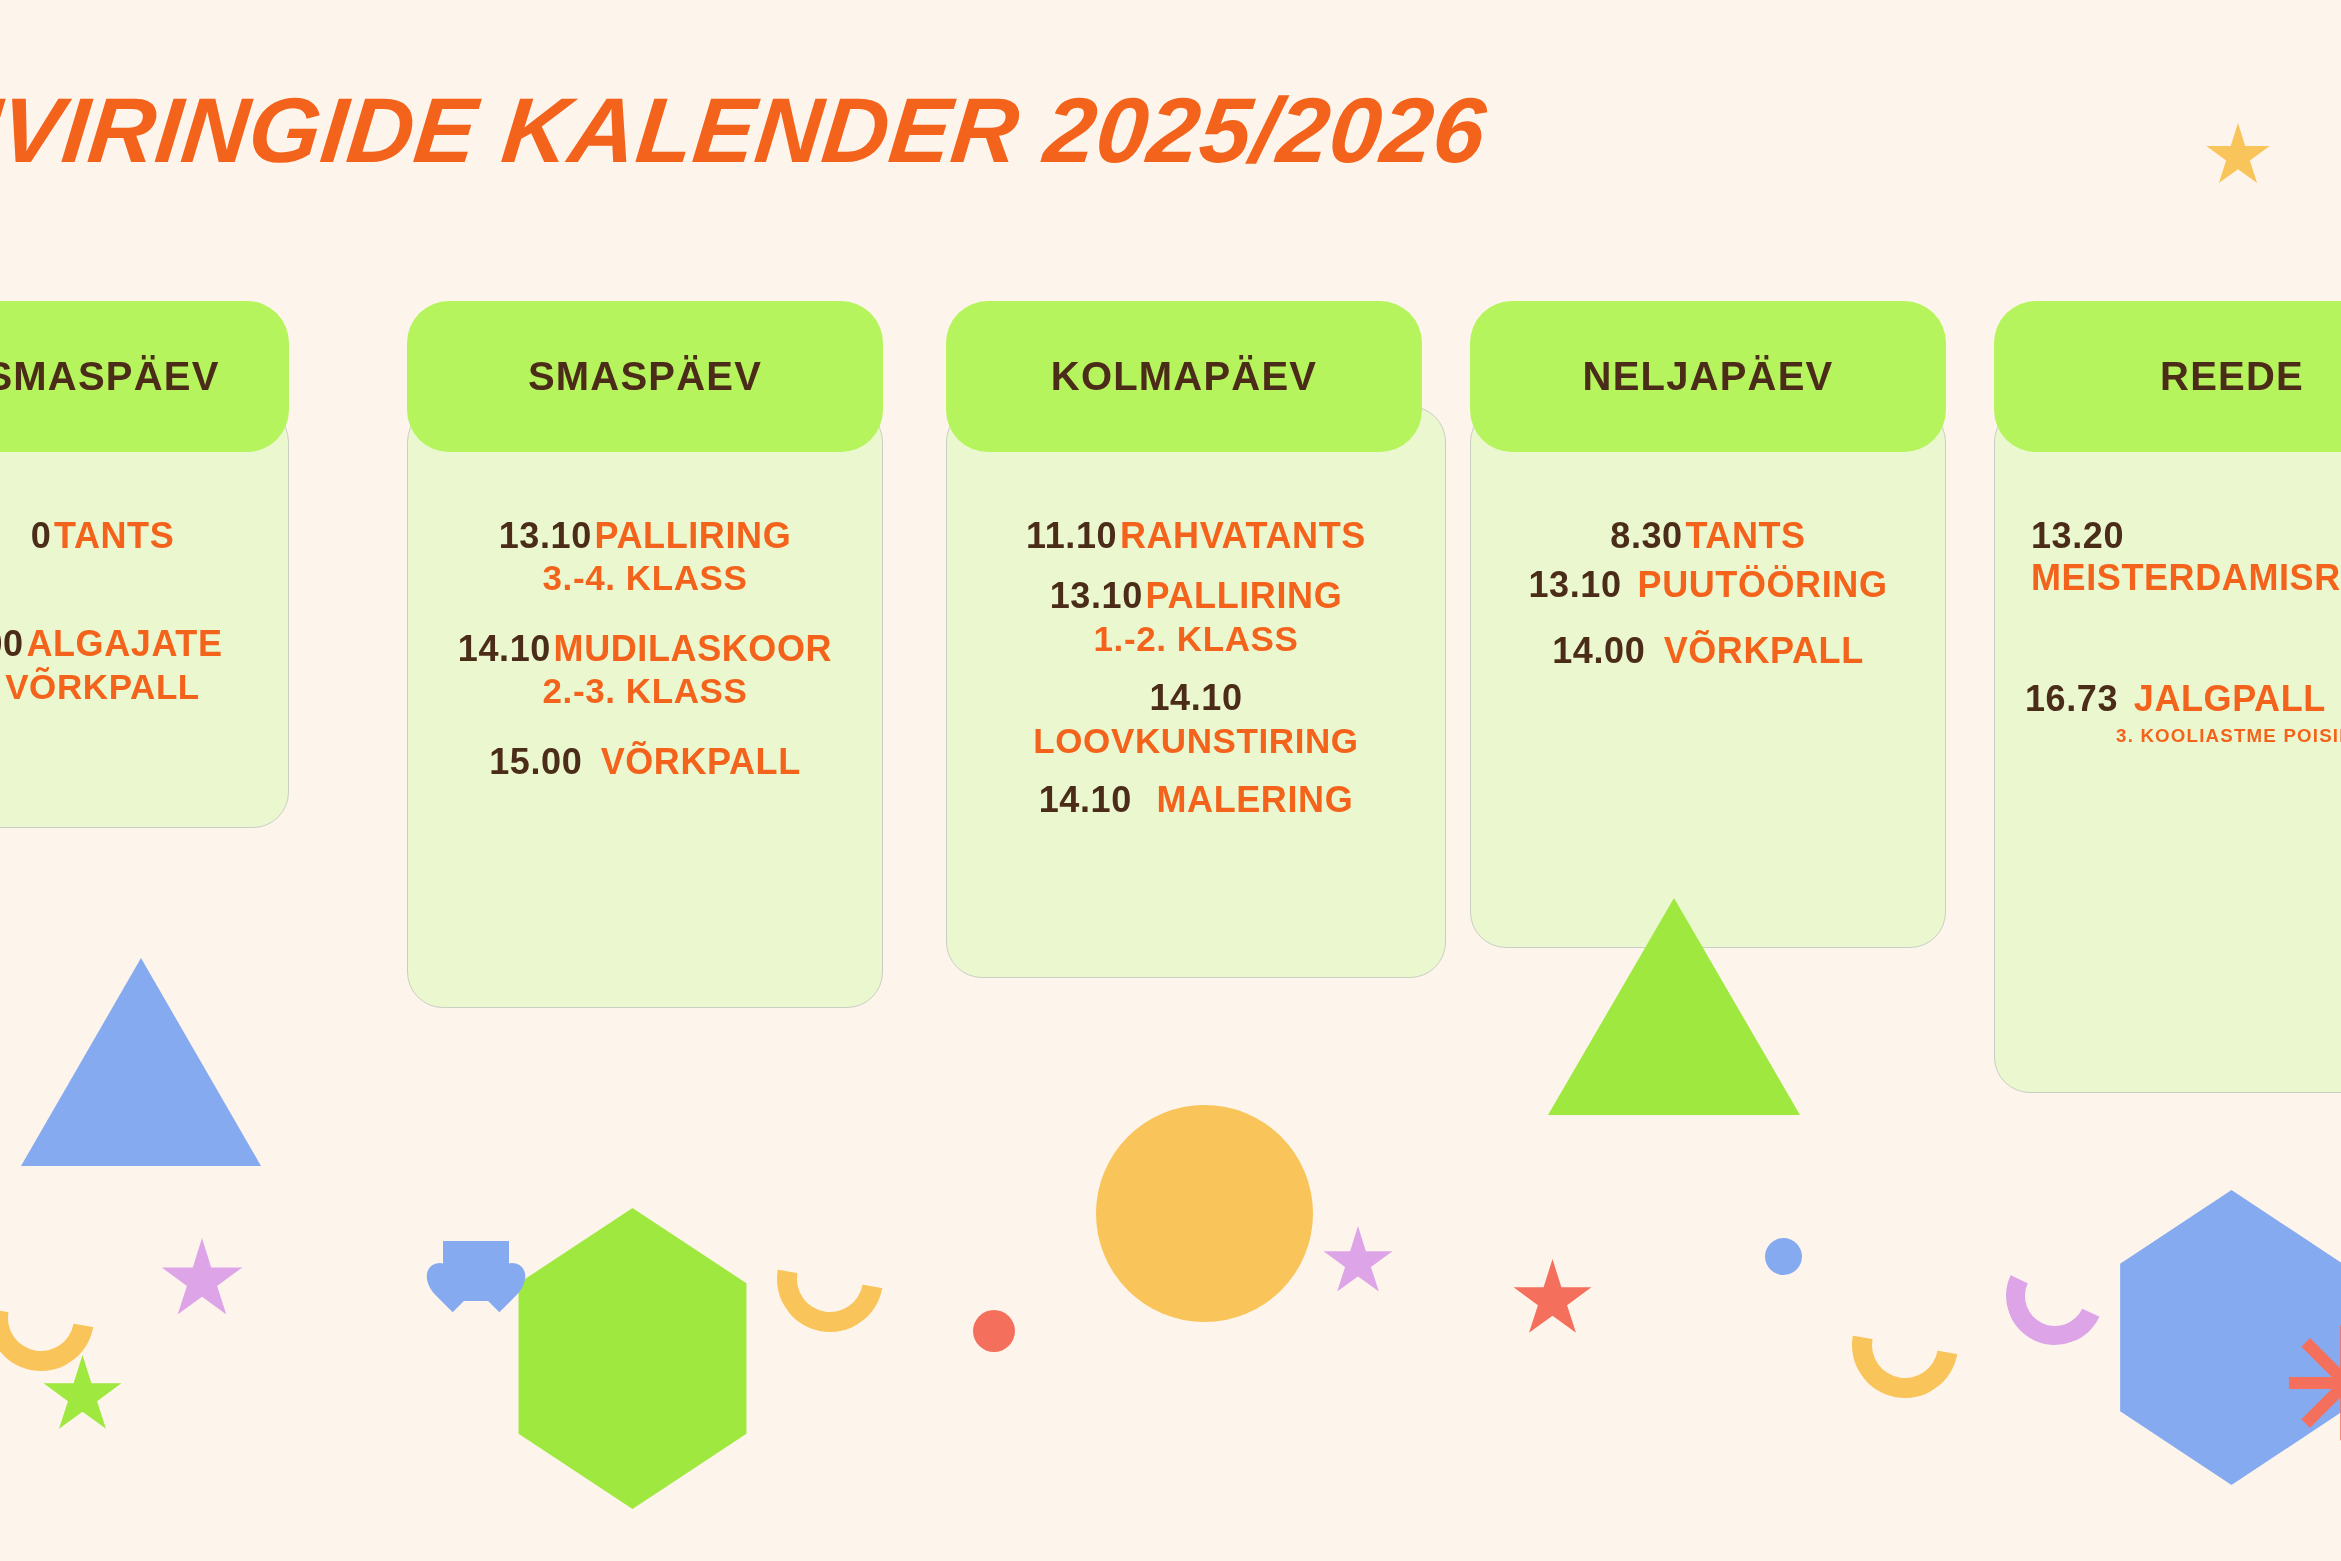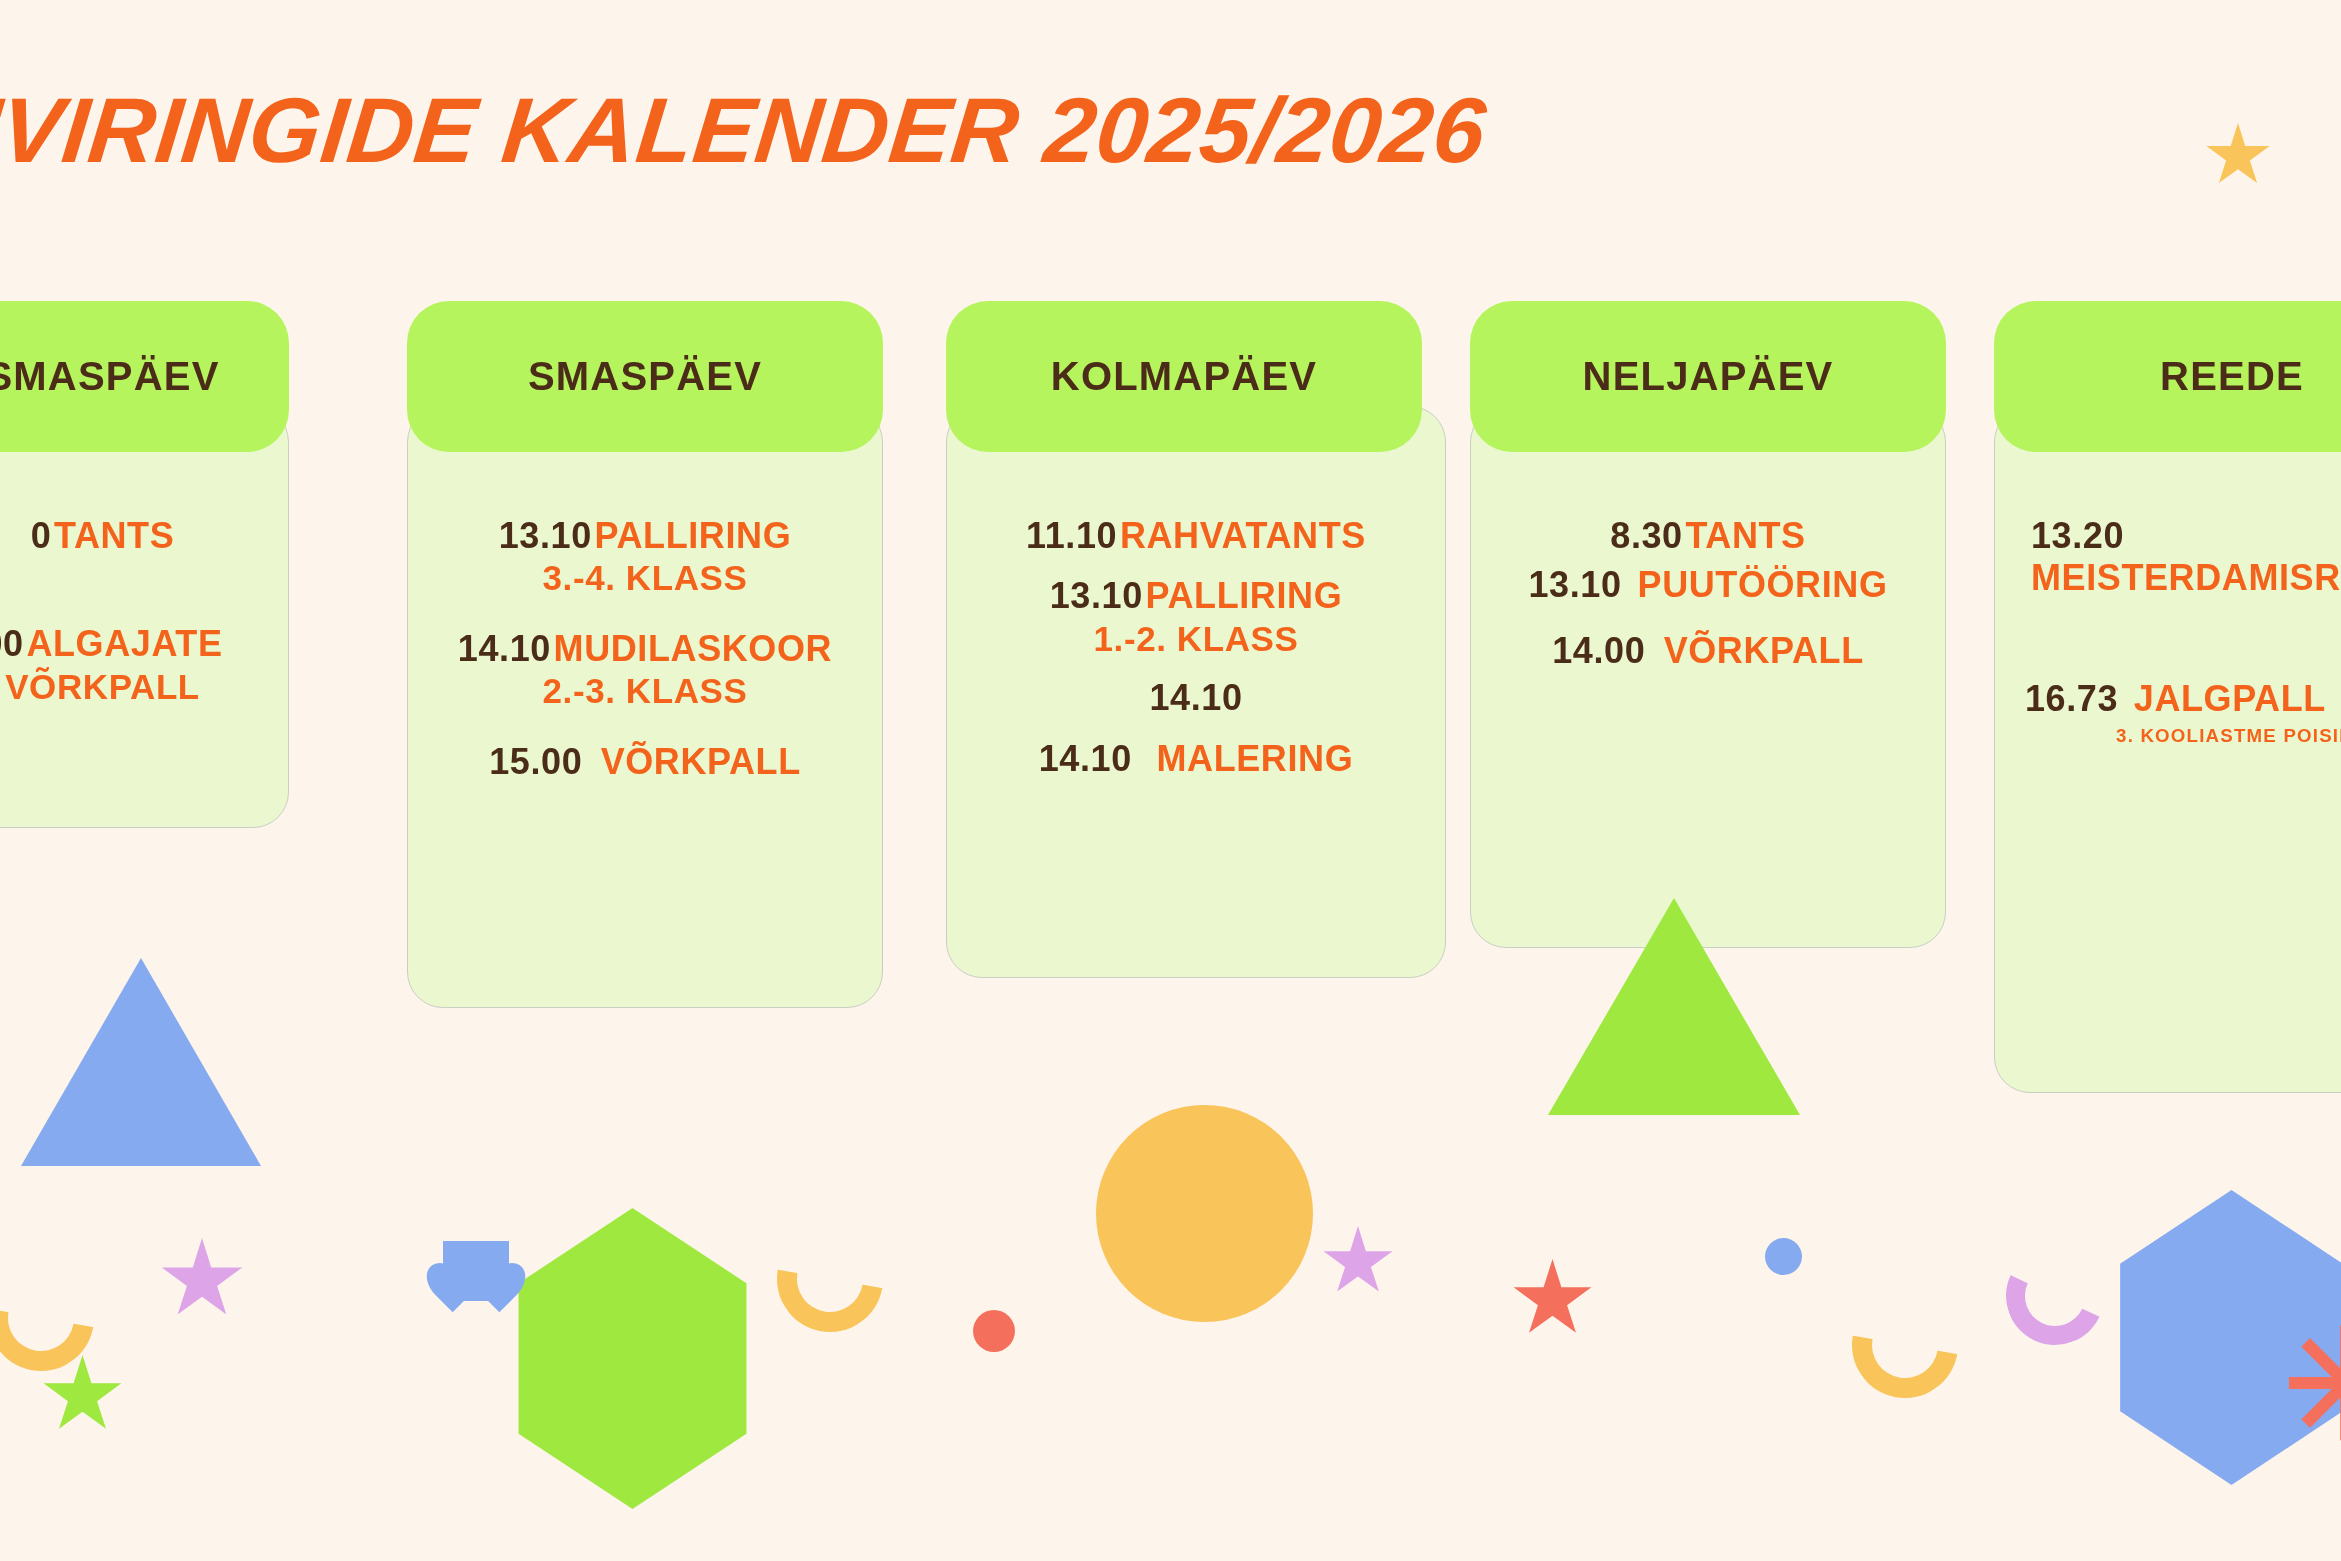--- a/index.html
+++ b/index.html
@@ -198,20 +198,21 @@
       <span class="entry-time inline">11.10</span>
       <span class="entry-name inline">RAHVATANTS</span>
     </div>
     <div class="entry" style="margin-bottom:18px">
       <span class="entry-time inline">13.10</span>
       <span class="entry-name inline">PALLIRING</span>
       <span class="entry-sub">1.-2. KLASS</span>
     </div>
     <div class="entry" style="margin-bottom:18px">
       <span class="entry-time inline">14.10</span>
+      <span class="entry-sub">LOOVKUNSTIRING</span>
     </div>
     <div class="entry" style="margin-bottom:9.6px">
       <span class="entry-time inline">14.10</span>
       <span class="entry-name inline" style="margin-left:22px">MALERING</span>
     </div>
   </div>
   <div class="day-header">
     <span class="day-header-label">KOLMAPÄEV</span>
   </div>
 </div>

